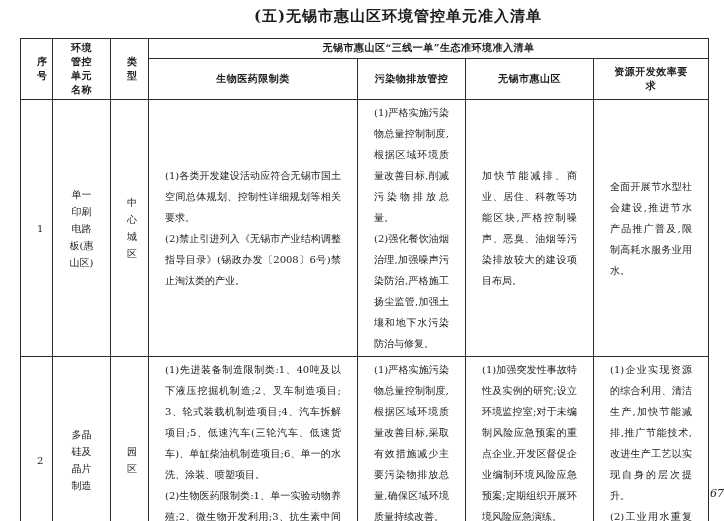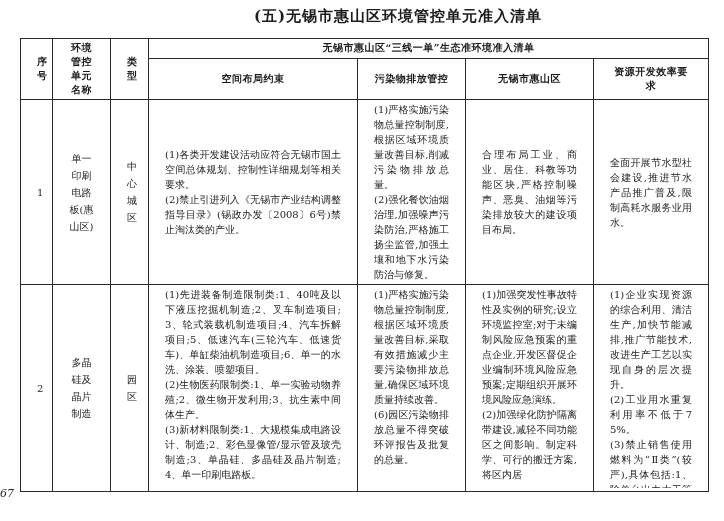--- a/index.html
+++ b/index.html
@@ -34,28 +34,28 @@
   td.idcell{
     text-align:center;vertical-align:middle;font-size:10.5px;
     line-height:1.7;padding:1px 3px;
   }
   td.body{
     vertical-align:top;
   }
   td.vmid{vertical-align:middle;}
   .txt{
     text-align:justify;
-    line-height:15px;
+    line-height:21px;
     white-space:pre-wrap;
     word-break:break-all;
   }
   .clip2{max-height:201px;overflow:hidden;}
   .page-num{
     position:absolute;top:487px;left:0;width:100%;
-    text-align:left;font-size:11px;font-style:italic;
+    text-align:right;font-size:11px;font-style:italic;
   }
 </style>
 </head>
 <body>
 
 <div class="doc-title">(五)无锡市惠山区环境管控单元准入清单</div>
 
 <table class="main">
   <colgroup>
     <col style="width:32px">
@@ -67,40 +67,40 @@
       <col style="width:115px">
   </colgroup>
   <tbody>
     <tr class="head1">
       <td class="hd" rowspan="2">序号</td>
       <td class="hd" rowspan="2">环境管控单元名称</td>
       <td class="hd" rowspan="2">类型</td>
       <td class="hd" colspan="4">无锡市惠山区“三线一单”生态准环境准入清单</td>
     </tr>
     <tr class="head2">
-      <td class="hd">空间布局约束</td>
+      <td class="hd">生物医药限制类</td>
       <td class="hd">污染物排放管控</td>
       <td class="hd">无锡市惠山区</td>
       <td class="hd">资源开发效率要求</td>
     </tr>
 
     <tr class="row1">
       <td class="idcell">1</td>
       <td class="idcell">单一印刷电路板(惠山区)</td>
       <td class="idcell">中心城区</td>
       <td class="body vmid">
           <div class="txt">(1)各类开发建设活动应符合无锡市国土空间总体规划、控制性详细规划等相关要求。
 (2)禁止引进列入《无锡市产业结构调整指导目录》(锡政办发〔2008〕6号)禁止淘汰类的产业。</div>
         </td>
       <td class="body">
           <div class="txt">(1)严格实施污染物总量控制制度,根据区域环境质量改善目标,削减污染物排放总量。
 (2)强化餐饮油烟治理,加强噪声污染防治,严格施工扬尘监管,加强土壤和地下水污染防治与修复。</div>
         </td>
       <td class="body vmid">
-          <div class="txt">合理布局工业、商业、居住、科教等功能区块,严格控制噪声、恶臭、油烟等污染排放较大的建设项目布局。</div>
+          <div class="txt">加快节能减排、商业、居住、科教等功能区块,严格控制噪声、恶臭、油烟等污染排放较大的建设项目布局。</div>
         </td>
       <td class="body vmid">
           <div class="txt">全面开展节水型社会建设,推进节水产品推广普及,限制高耗水服务业用水。</div>
         </td>
     </tr>
 
     <tr class="row2">
       <td class="idcell">2</td>
       <td class="idcell">多晶硅及晶片制造</td>
       <td class="idcell">园区</td>

